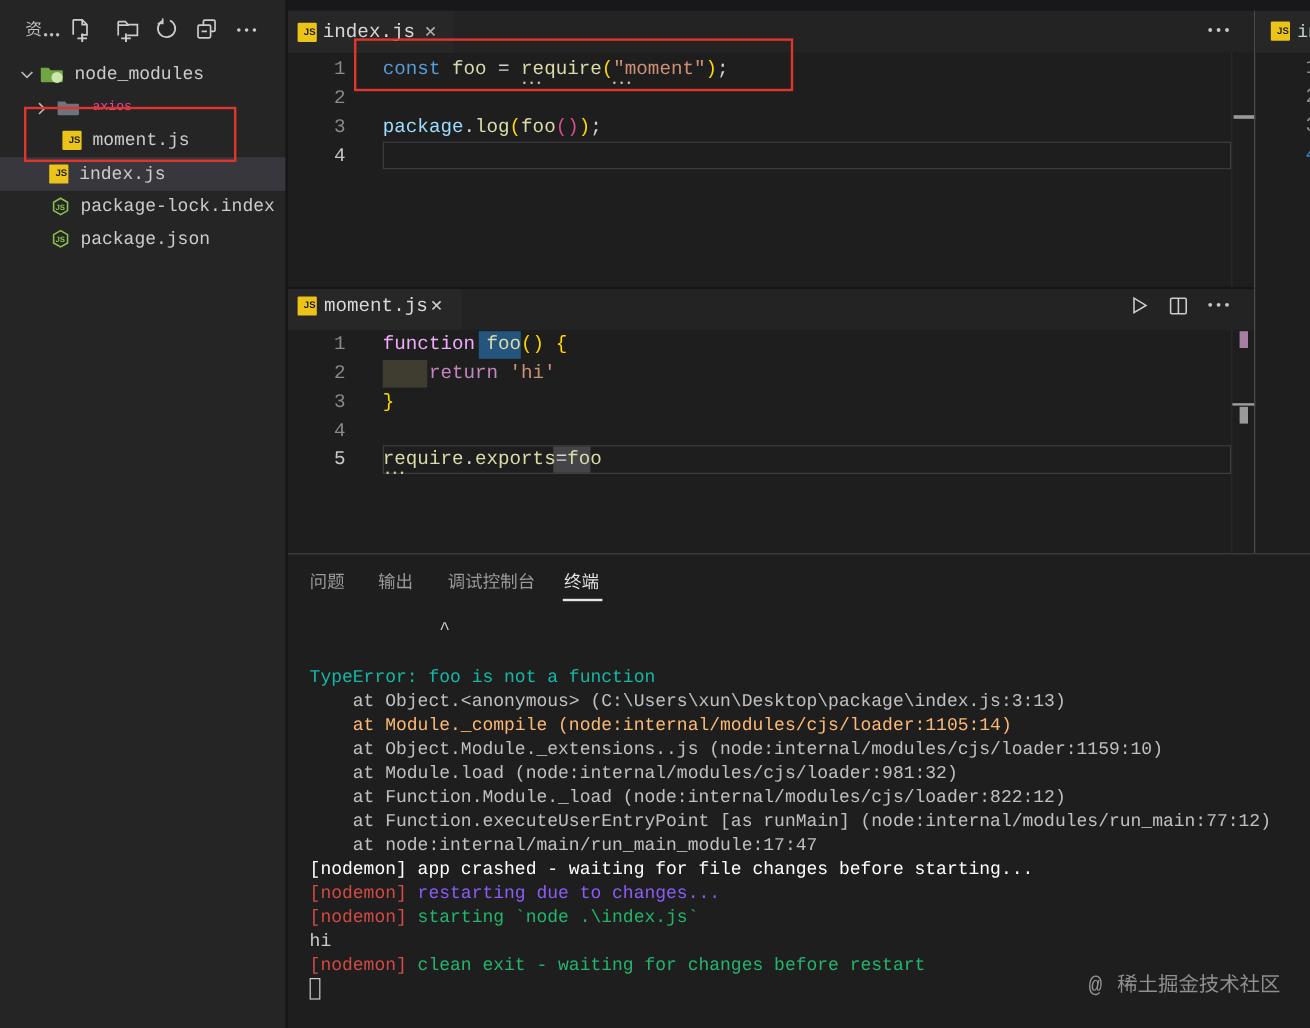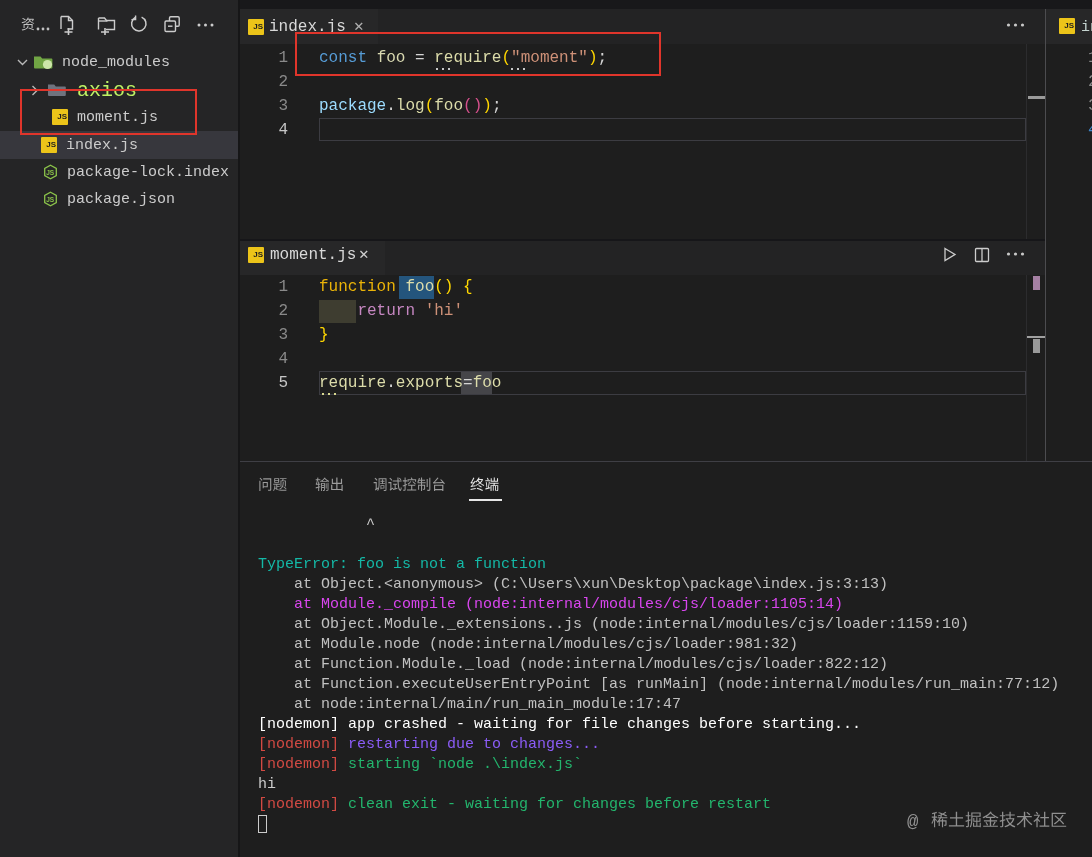--- a/index.html
+++ b/index.html
@@ -53,21 +53,21 @@
     <path d="M1 2.5 h6.5 l1.7 2.1 H18.5 a0.9 0.9 0 0 1 .9.9 V13.5 a1 1 0 0 1-1 1 H2 a1 1 0 0 1-1-1 Z" fill="#71a544"></path>
     <circle cx="14.5" cy="10.5" r="4.6" fill="#cde6a9"></circle>
   </svg>
 <div class="abs sans" style="left:62px;top:54px;color:#cccccc;font-size:15px;line-height:17px">node_modules</div>
 <svg style="position:absolute;left:28px;top:84px" width="13" height="13" viewBox="0 0 13 13">
     <path d="M4.5 2 L9 6.5 L4.5 11" stroke="#b8b8b8" stroke-width="1.4" fill="none"></path>
   </svg>
 <svg style="position:absolute;left:47px;top:82px" width="19" height="16" viewBox="0 0 19 16">
     <path d="M1 2.5 h6.2 l1.6 2 H18 a0.8 0.8 0 0 1 .8.8 V13 a1 1 0 0 1-1 1 H2 a1 1 0 0 1-1-1 Z" fill="#6f737e"></path>
   </svg>
-<div class="abs sans" style="left:77px;top:82px;color:#bef264;font-size:20px;line-height:17px">axios</div>
+<div class="abs sans" style="left:77px;top:82px;color:#ec4899;font-size:11px;line-height:17px">axios</div>
 <div style="position:absolute;left:52px;top:109px;width:16px;height:16px;background:#ecc419;border-radius:1px;color:#1e1e1e;font-weight:bold;font-family:'Liberation Sans',sans-serif;font-size:8px;line-height:16px;text-align:right;padding-right:1px;box-sizing:border-box">JS</div>
 <div class="abs sans" style="left:77px;top:109px;color:#cccccc;font-size:15px;line-height:17px">moment.js</div>
 <div style="position:absolute;left:41px;top:137px;width:16px;height:16px;background:#ecc419;border-radius:1px;color:#1e1e1e;font-weight:bold;font-family:'Liberation Sans',sans-serif;font-size:8px;line-height:16px;text-align:right;padding-right:1px;box-sizing:border-box">JS</div>
 <div class="abs sans" style="left:66px;top:137px;color:#cccccc;font-size:15px;line-height:17px">index.js</div>
 <svg style="position:absolute;left:43px;top:164px" width="15" height="16" viewBox="0 0 15 16">
     <path d="M7.5 1.2 13.3 4.5 V11.5 L7.5 14.8 L1.7 11.5 V4.5 Z" fill="none" stroke="#8bc34a" stroke-width="1.3"></path>
     <text x="3.2" y="10.8" fill="#8bc34a" font-family="Liberation Sans" font-weight="bold" font-size="6.5">JS</text>
   </svg>
 <div class="abs sans" style="left:67px;top:164px;color:#cccccc;font-size:15px;line-height:17px">package-lock.index</div>
 <svg style="position:absolute;left:43px;top:191px" width="15" height="16" viewBox="0 0 15 16">
@@ -115,21 +115,21 @@
   </svg>
 <svg class="abs" style="left:1006px;top:251px" width="20" height="6">
     <circle cx="2.5" cy="3" r="1.6" fill="#c8c8c8"></circle>
     <circle cx="9.5" cy="3" r="1.6" fill="#c8c8c8"></circle>
     <circle cx="16.5" cy="3" r="1.6" fill="#c8c8c8"></circle>
   </svg>
 <div class="abs" style="left:399px;top:276px;width:35px;height:23px;background:#24557d"></div>
 <div class="abs" style="left:319px;top:300px;width:37px;height:23px;background:#3e3d30"></div>
 <div class="abs" style="left:461px;top:372px;width:31px;height:22px;background:#454549"></div>
 <div class="abs" style="left:319px;top:371px;width:707px;height:24px;border:1px solid #3c3c42"></div>
-<div class="abs mono ed" style="left:319px;top:275px"><span style="color:#eab308">function</span><span style="color:#d4d4d4"> </span><span style="color:#dcdcaa">foo</span><span style="color:#ffd700">()</span><span style="color:#d4d4d4"> </span><span style="color:#ffd700">{</span></div>
+<div class="abs mono ed" style="left:319px;top:275px"><span style="color:#f0abfc">function</span><span style="color:#d4d4d4"> </span><span style="color:#dcdcaa">foo</span><span style="color:#ffd700">()</span><span style="color:#d4d4d4"> </span><span style="color:#ffd700">{</span></div>
 <div class="abs mono ed" style="left:319px;top:299px"><span style="color:#d4d4d4">    </span><span style="color:#c586c0">return</span><span style="color:#d4d4d4"> </span><span style="color:#ce9178">'hi'</span></div>
 <div class="abs mono ed" style="left:319px;top:323px"><span style="color:#ffd700">}</span></div>
 <div class="abs mono ed" style="left:319px;top:371px"><span style="color:#dcdcaa">require</span><span style="color:#d4d4d4">.</span><span style="color:#dcdcaa">exports</span><span style="color:#d4d4d4">=</span><span style="color:#dcdcaa">foo</span></div>
 <div class="ln" style="left:258px;top:275px;color:#8a8a8a">1</div>
 <div class="ln" style="left:258px;top:299px;color:#8a8a8a">2</div>
 <div class="ln" style="left:258px;top:323px;color:#8a8a8a">3</div>
 <div class="ln" style="left:258px;top:347px;color:#8a8a8a">4</div>
 <div class="ln" style="left:258px;top:371px;color:#c6c6c6">5</div>
 <div class="abs" style="left:320px;top:393px;width:18px;height:2px;background-image:radial-gradient(circle,#d8d890 1px,transparent 1.2px);background-size:6px 2px"></div>
 <div class="abs" style="left:1026px;top:275px;width:1px;height:186px;background:#2c2c2e"></div>
@@ -161,23 +161,23 @@
       <path transform="translate(58.4,12.8) scale(0.0146,-0.0146)" d="M179 342V-79H255V-25H741V-77H821V342ZM255 48V270H741V48ZM126 426C165 441 224 443 800 474C825 443 846 414 861 388L925 434C873 518 756 641 658 727L599 687C647 644 699 591 745 540L231 516C320 598 410 701 490 811L415 844C336 720 219 593 183 559C149 526 124 505 101 500C110 480 122 442 126 426Z"></path>
     </svg></div>
 <div style="position:absolute;left:470px;top:477px"><svg width="31" height="17" viewBox="0 0 31 17" fill="#e8e8e8">
       <path transform="translate(0.0,12.8) scale(0.0146,-0.0146)" d="M35 53 48 -20C145 0 275 26 399 53L393 119C262 94 126 67 35 53ZM565 264C637 236 727 187 774 151L819 204C771 239 682 285 609 313ZM454 79C591 42 757 -26 847 -79L891 -19C799 31 633 98 499 133ZM583 840C546 751 475 641 372 558L390 588L327 626C308 589 286 552 263 517L134 505C194 592 253 703 299 812L227 841C185 721 112 591 89 558C68 524 50 500 31 496C40 477 52 440 56 424C71 431 95 437 219 451C175 387 135 337 117 318C85 281 61 257 39 253C48 234 59 199 63 184C85 196 119 203 379 244C377 259 376 288 376 308L165 278C237 359 308 456 370 555C387 545 411 522 423 506C462 538 496 573 526 609C556 561 592 515 632 473C556 411 469 363 380 331C396 317 419 287 428 269C516 305 604 357 682 423C756 357 840 303 927 268C938 287 960 316 977 331C891 361 807 410 735 471C803 539 861 619 900 711L853 739L840 736H614C632 767 648 797 661 827ZM572 669H799C769 614 729 563 683 518C637 563 598 613 569 664Z"></path>
       <path transform="translate(14.6,12.8) scale(0.0146,-0.0146)" d="M50 652V582H387V652ZM82 524C104 411 122 264 126 165L186 176C182 275 163 420 140 534ZM150 810C175 764 204 701 216 661L283 684C270 724 241 784 214 830ZM407 320V-79H475V255H563V-70H623V255H715V-68H775V255H868V-10C868 -19 865 -22 856 -22C848 -23 823 -23 795 -22C803 -39 813 -64 816 -82C861 -82 888 -81 909 -70C930 -60 934 -43 934 -11V320H676L704 411H957V479H376V411H620C615 381 608 348 602 320ZM419 790V552H922V790H850V618H699V838H627V618H489V790ZM290 543C278 422 254 246 230 137C160 120 94 105 44 95L61 20C155 44 276 75 394 105L385 175L289 151C313 258 338 412 355 531Z"></path>
     </svg></div>
 <div class="abs" style="left:469px;top:499px;width:33px;height:2px;background:#e7e7e7"></div>
 <div class="abs mono term" style="left:258px;top:515px"><span style="color:#cccccc">            ^</span></div>
 <div class="abs mono term" style="left:258px;top:555px"><span style="color:#14b8a6">TypeError: foo is not a function</span></div>
 <div class="abs mono term" style="left:258px;top:575px"><span style="color:#c0c0c0">    at Object.&lt;anonymous&gt; (C:\Users\xun\Desktop\package\index.js:3:13)</span></div>
-<div class="abs mono term" style="left:258px;top:595px"><span style="color:#d946ef">    at Module._compile (node:internal/modules/cjs/loader:1105:14)</span></div>
+<div class="abs mono term" style="left:258px;top:595px"><span style="color:#fdba74">    at Module._compile (node:internal/modules/cjs/loader:1105:14)</span></div>
 <div class="abs mono term" style="left:258px;top:615px"><span style="color:#c0c0c0">    at Object.Module._extensions..js (node:internal/modules/cjs/loader:1159:10)</span></div>
-<div class="abs mono term" style="left:258px;top:635px"><span style="color:#c0c0c0">    at Module.node (node:internal/modules/cjs/loader:981:32)</span></div>
+<div class="abs mono term" style="left:258px;top:635px"><span style="color:#c0c0c0">    at Module.load (node:internal/modules/cjs/loader:981:32)</span></div>
 <div class="abs mono term" style="left:258px;top:655px"><span style="color:#c0c0c0">    at Function.Module._load (node:internal/modules/cjs/loader:822:12)</span></div>
 <div class="abs mono term" style="left:258px;top:675px"><span style="color:#c0c0c0">    at Function.executeUserEntryPoint [as runMain] (node:internal/modules/run_main:77:12)</span></div>
 <div class="abs mono term" style="left:258px;top:695px"><span style="color:#c0c0c0">    at node:internal/main/run_main_module:17:47</span></div>
 <div class="abs mono term" style="left:258px;top:715px"><span style="color:#ffffff">[nodemon] app crashed - waiting for file changes before starting...</span></div>
 <div class="abs mono term" style="left:258px;top:735px"><span style="color:#d24a43">[nodemon] </span><span style="color:#8b5cf6">restarting due to changes...</span></div>
 <div class="abs mono term" style="left:258px;top:755px"><span style="color:#d24a43">[nodemon] </span><span style="color:#23b56d">starting `node .\index.js`</span></div>
 <div class="abs mono term" style="left:258px;top:775px"><span style="color:#cccccc">hi</span></div>
 <div class="abs mono term" style="left:258px;top:795px"><span style="color:#d24a43">[nodemon] </span><span style="color:#23b56d">clean exit - waiting for changes before restart</span></div>
 <div class="abs" style="left:258px;top:815px;width:9px;height:18px;border:1.2px solid #cccccc"></div>
 <div class="abs sans" style="left:907px;top:811px;color:#909090;font-size:19px">@</div>

